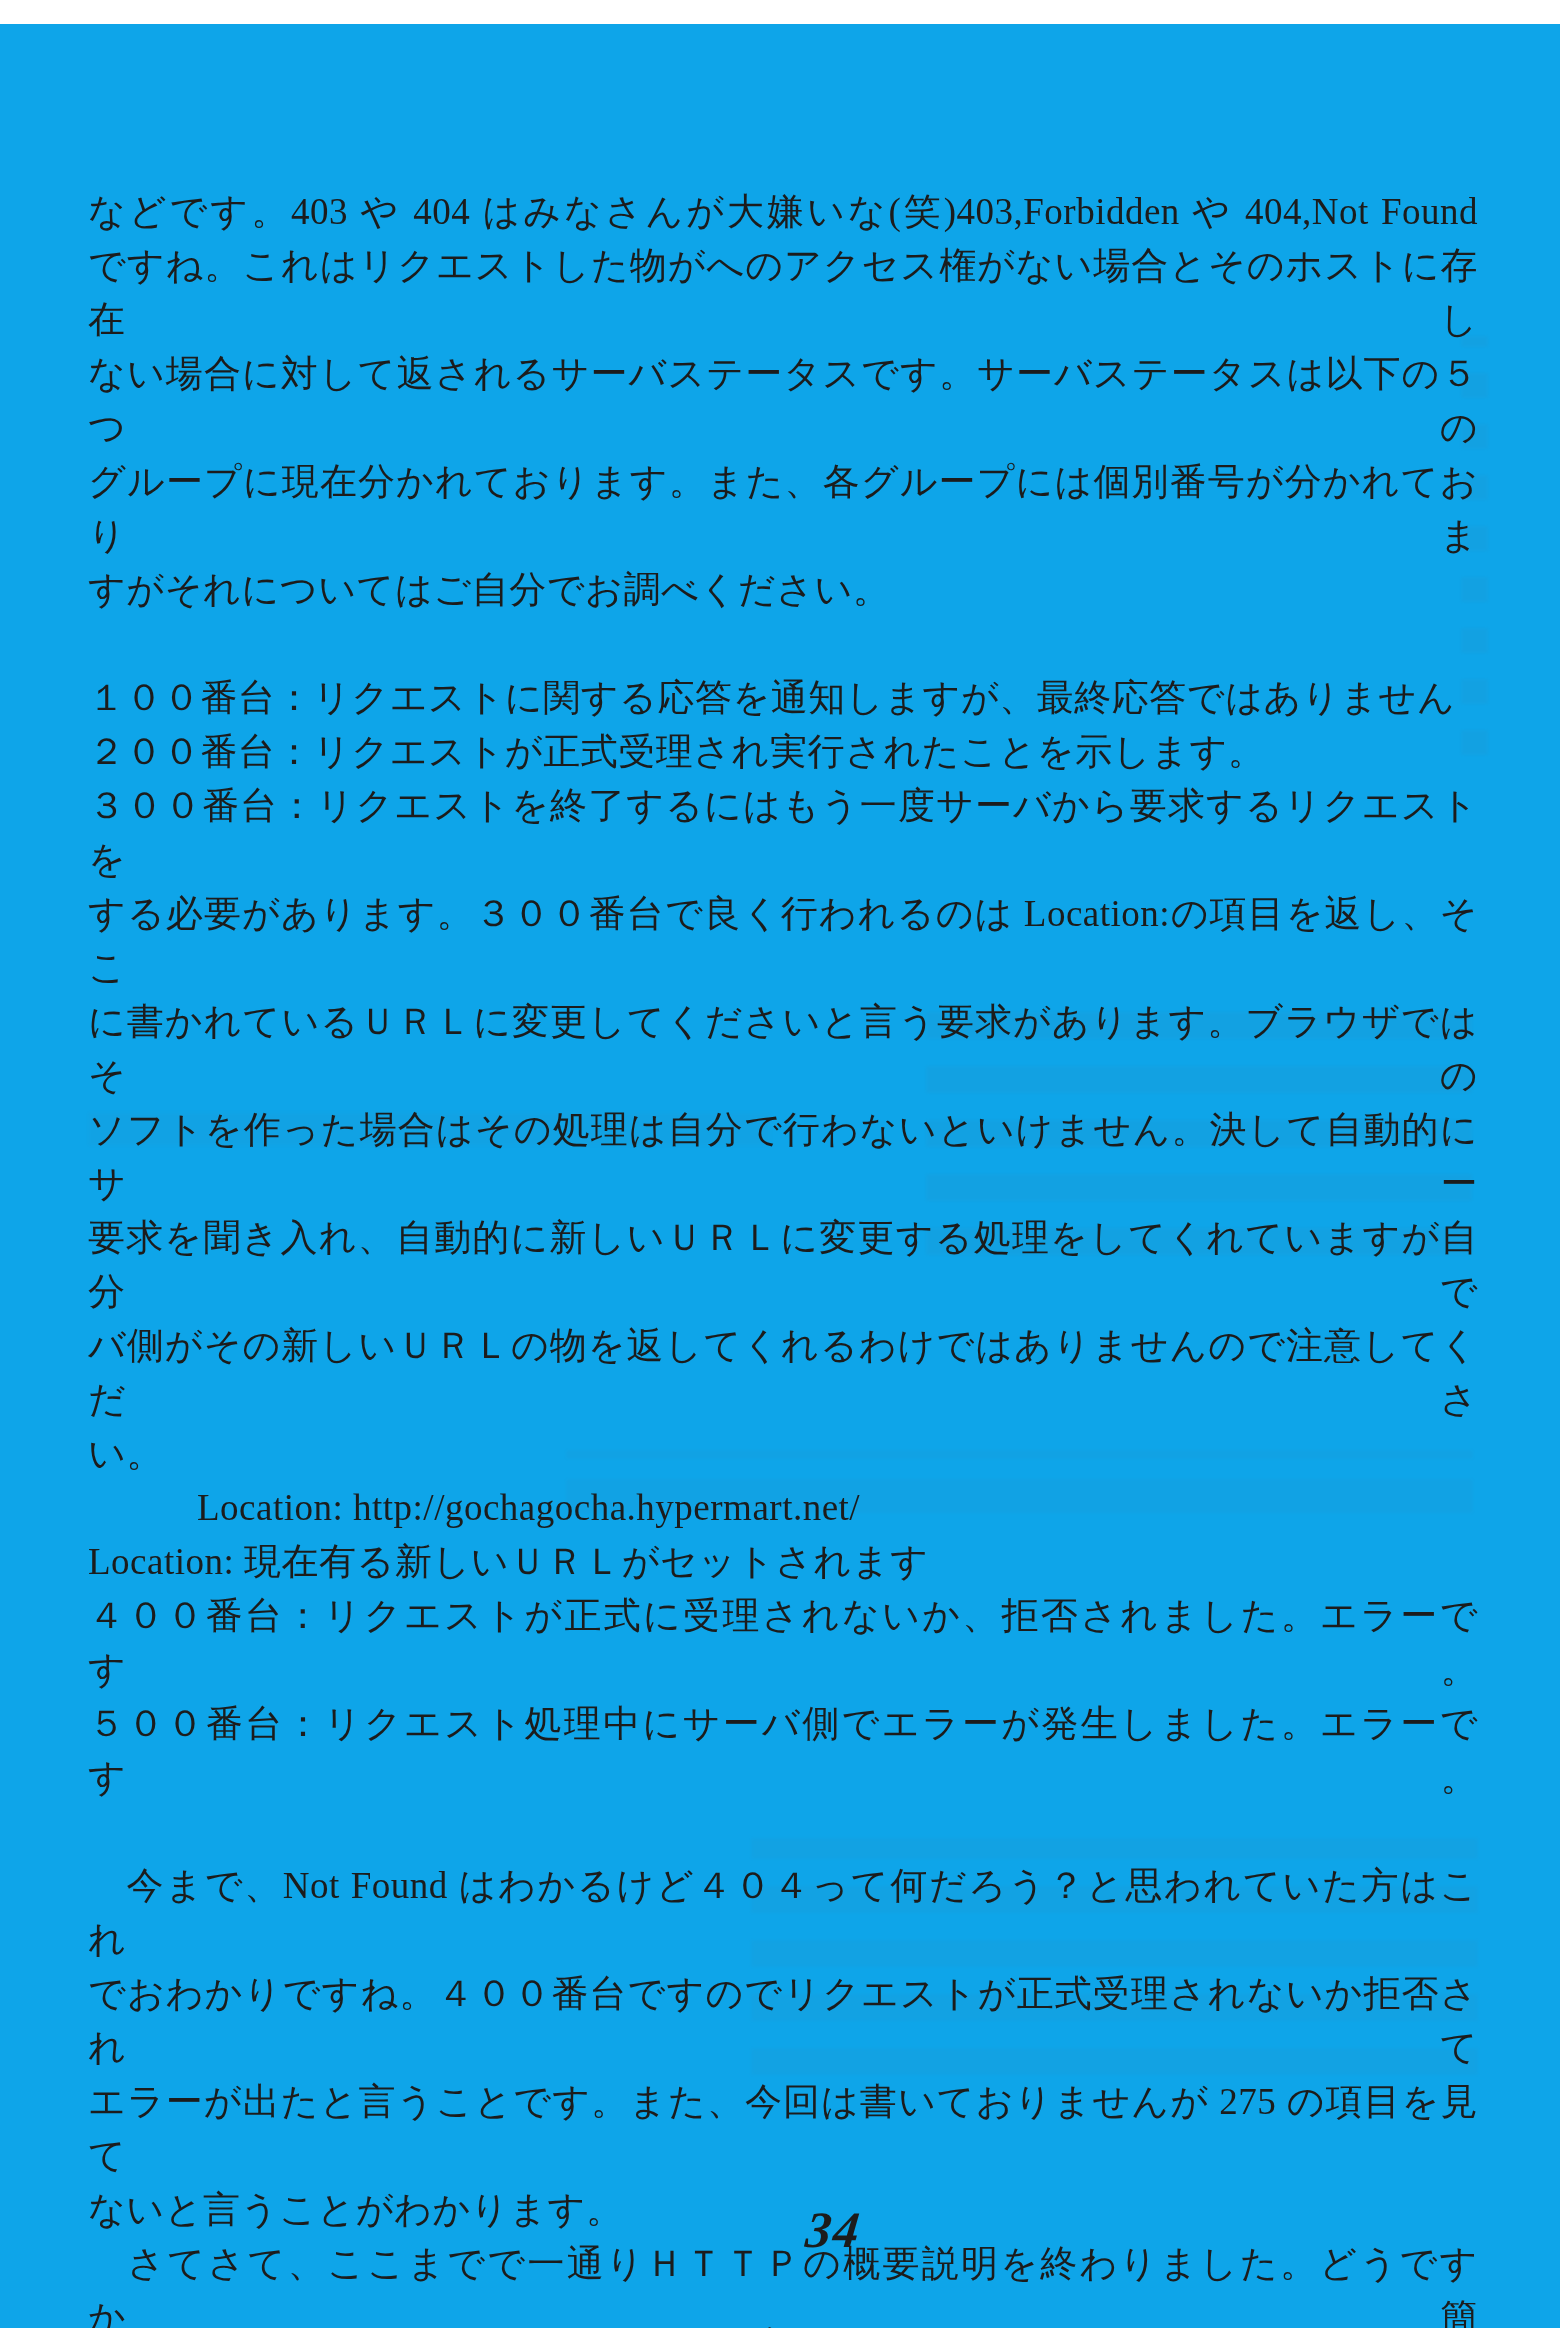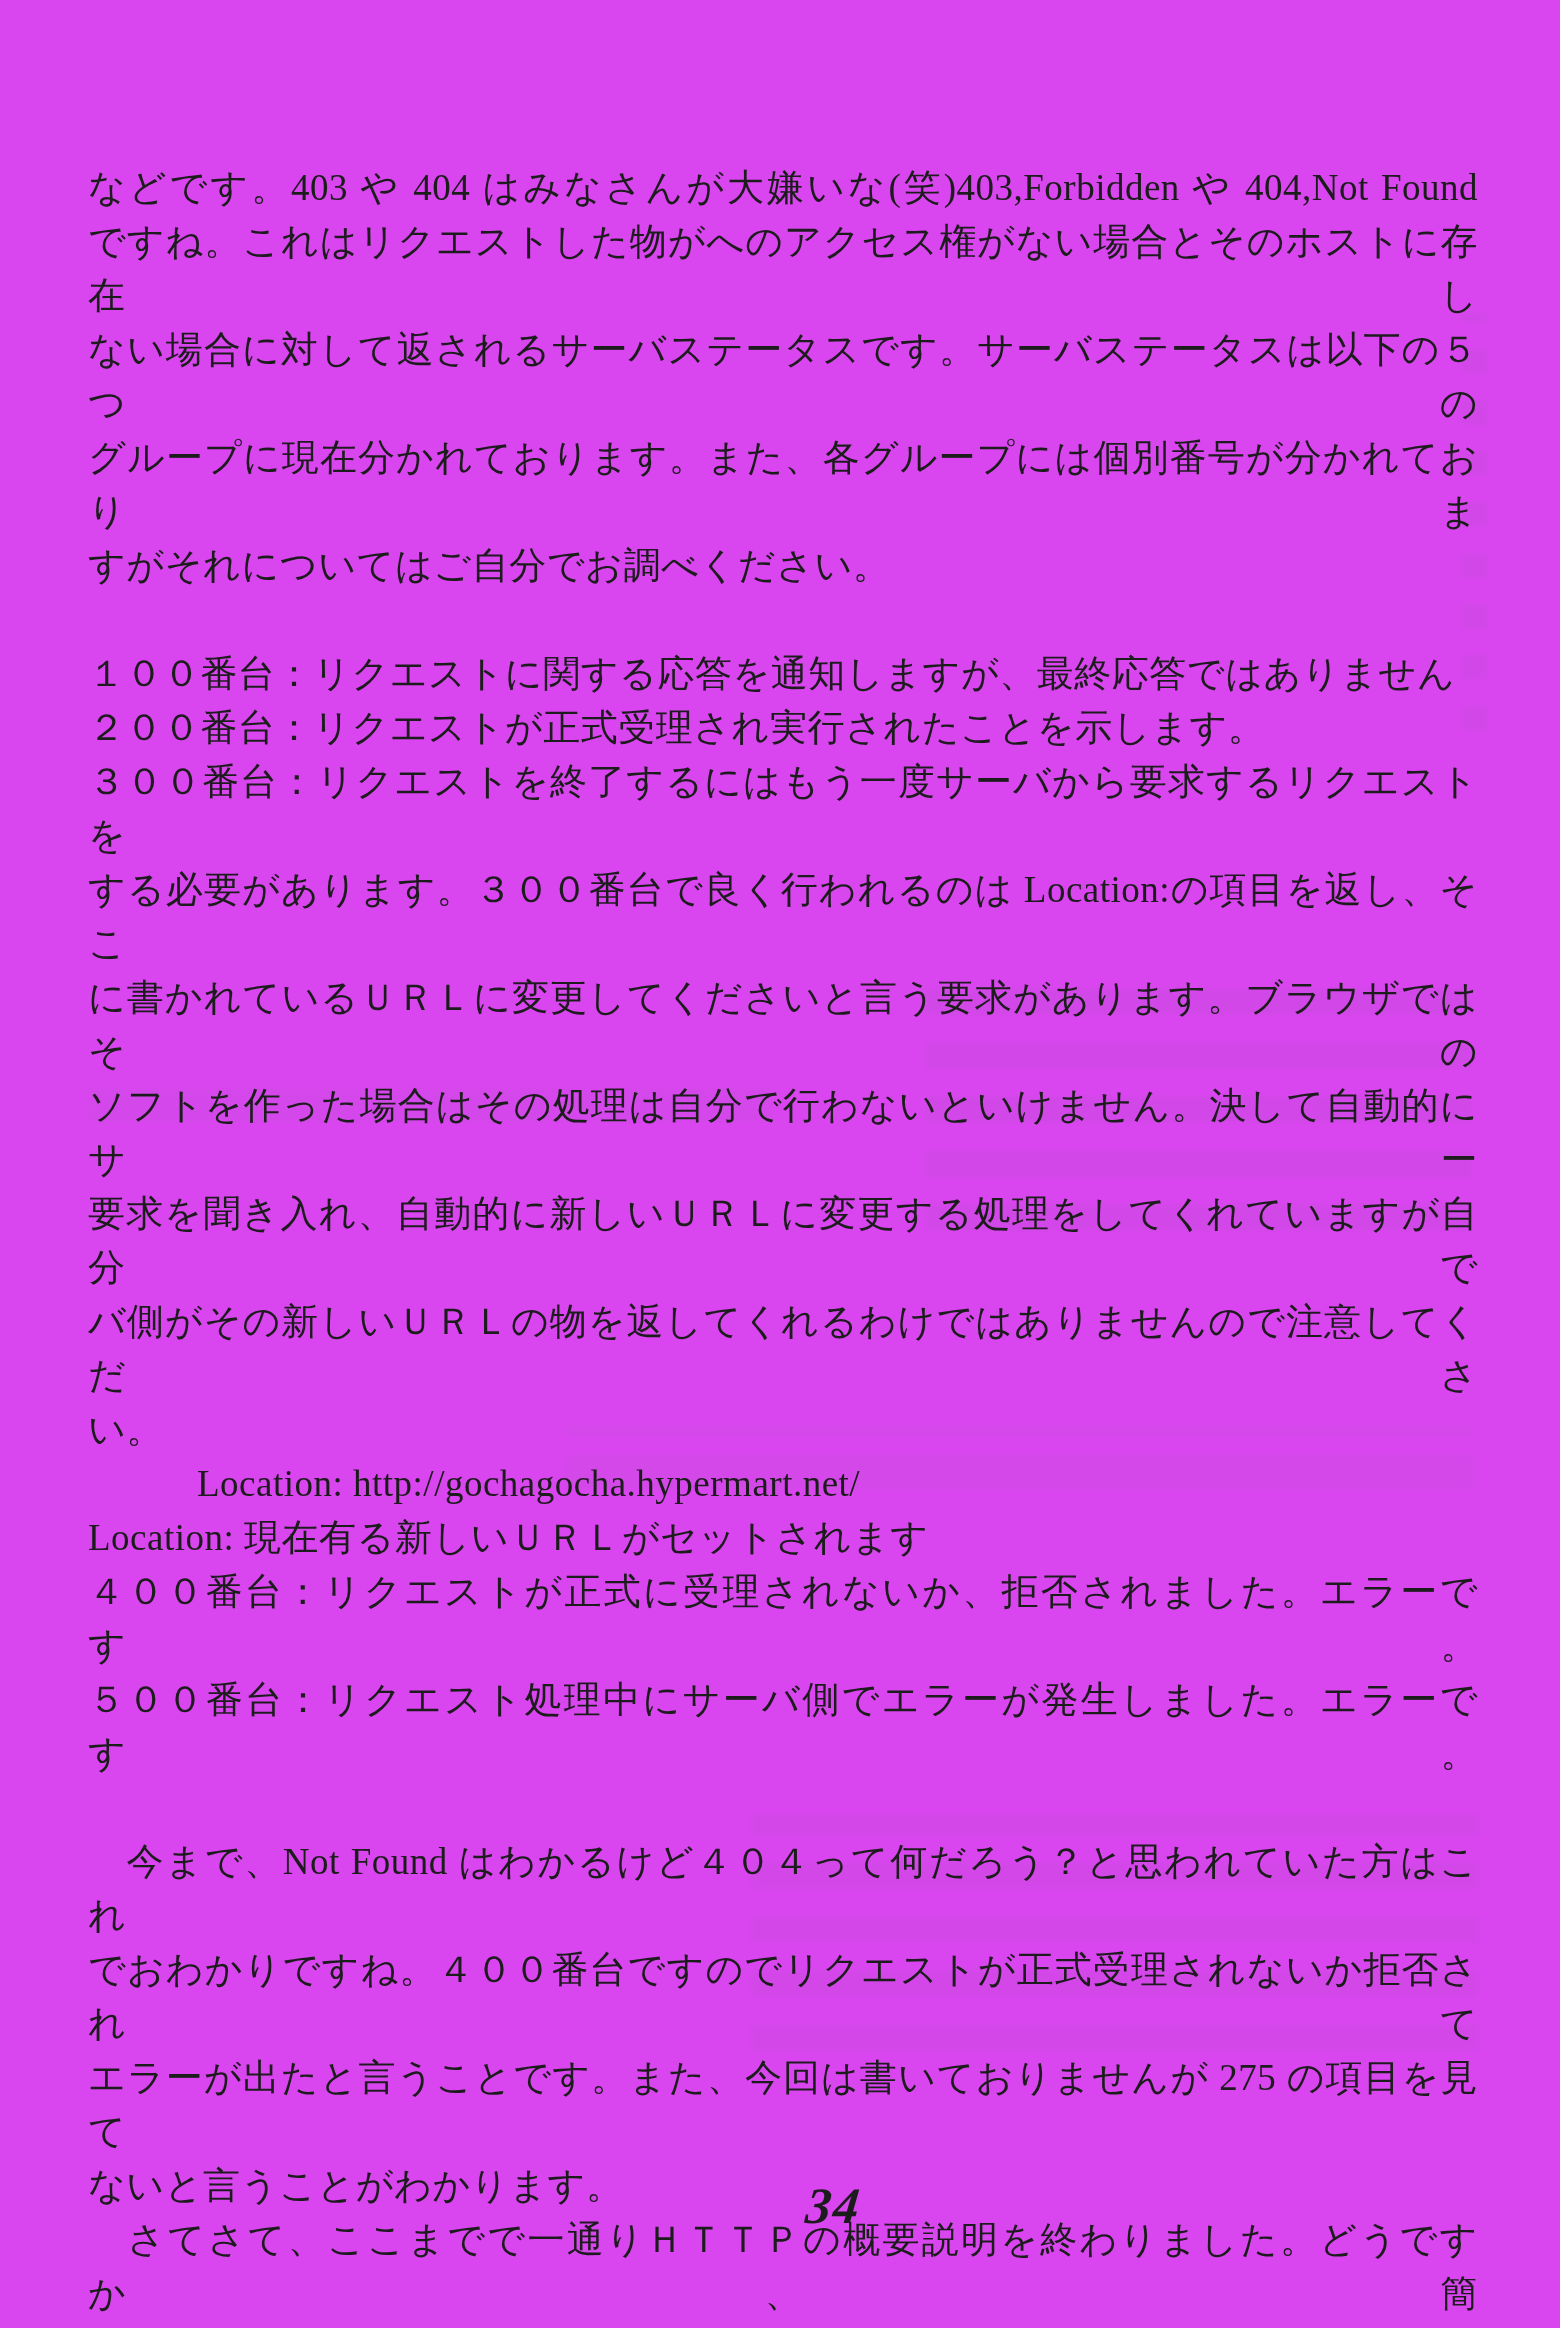--- a/index.html
+++ b/index.html
@@ -9,24 +9,25 @@
   }
   body {
     width: 1560px;
     height: 2329px;
     overflow: hidden;
     position: relative;
   }
   .page {
     position: absolute;
     inset: 0;
-    background: #d946ef;
+    background: #0ea5e9;
     color: #1c1c1c;
     
     font-family: "Liberation Serif", "DejaVu Serif", sans-serif;
+    margin-top: 24px;
   }
   .text-area {
     position: absolute;
     left: 88px;
     top: 161px;
     width: 1390px;
   }
   .line {
     font-size: 37px;
     line-height: 54px;

